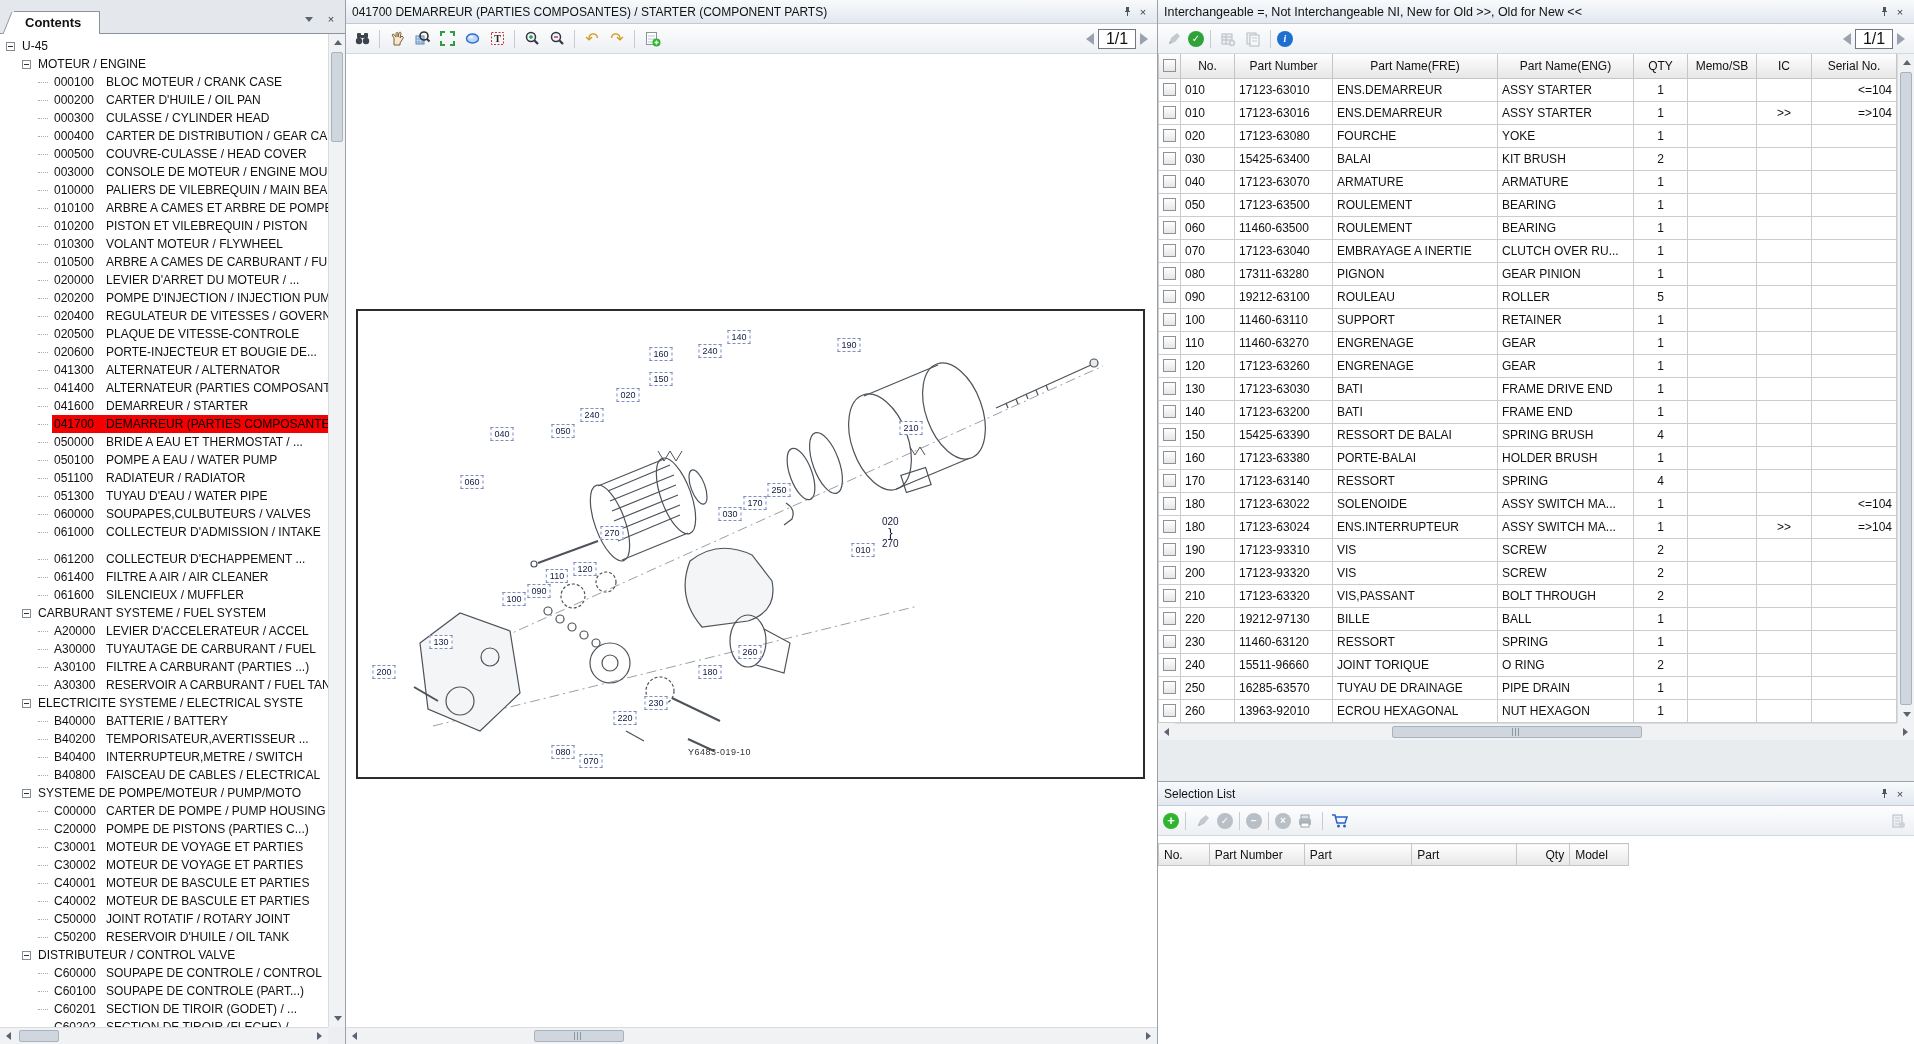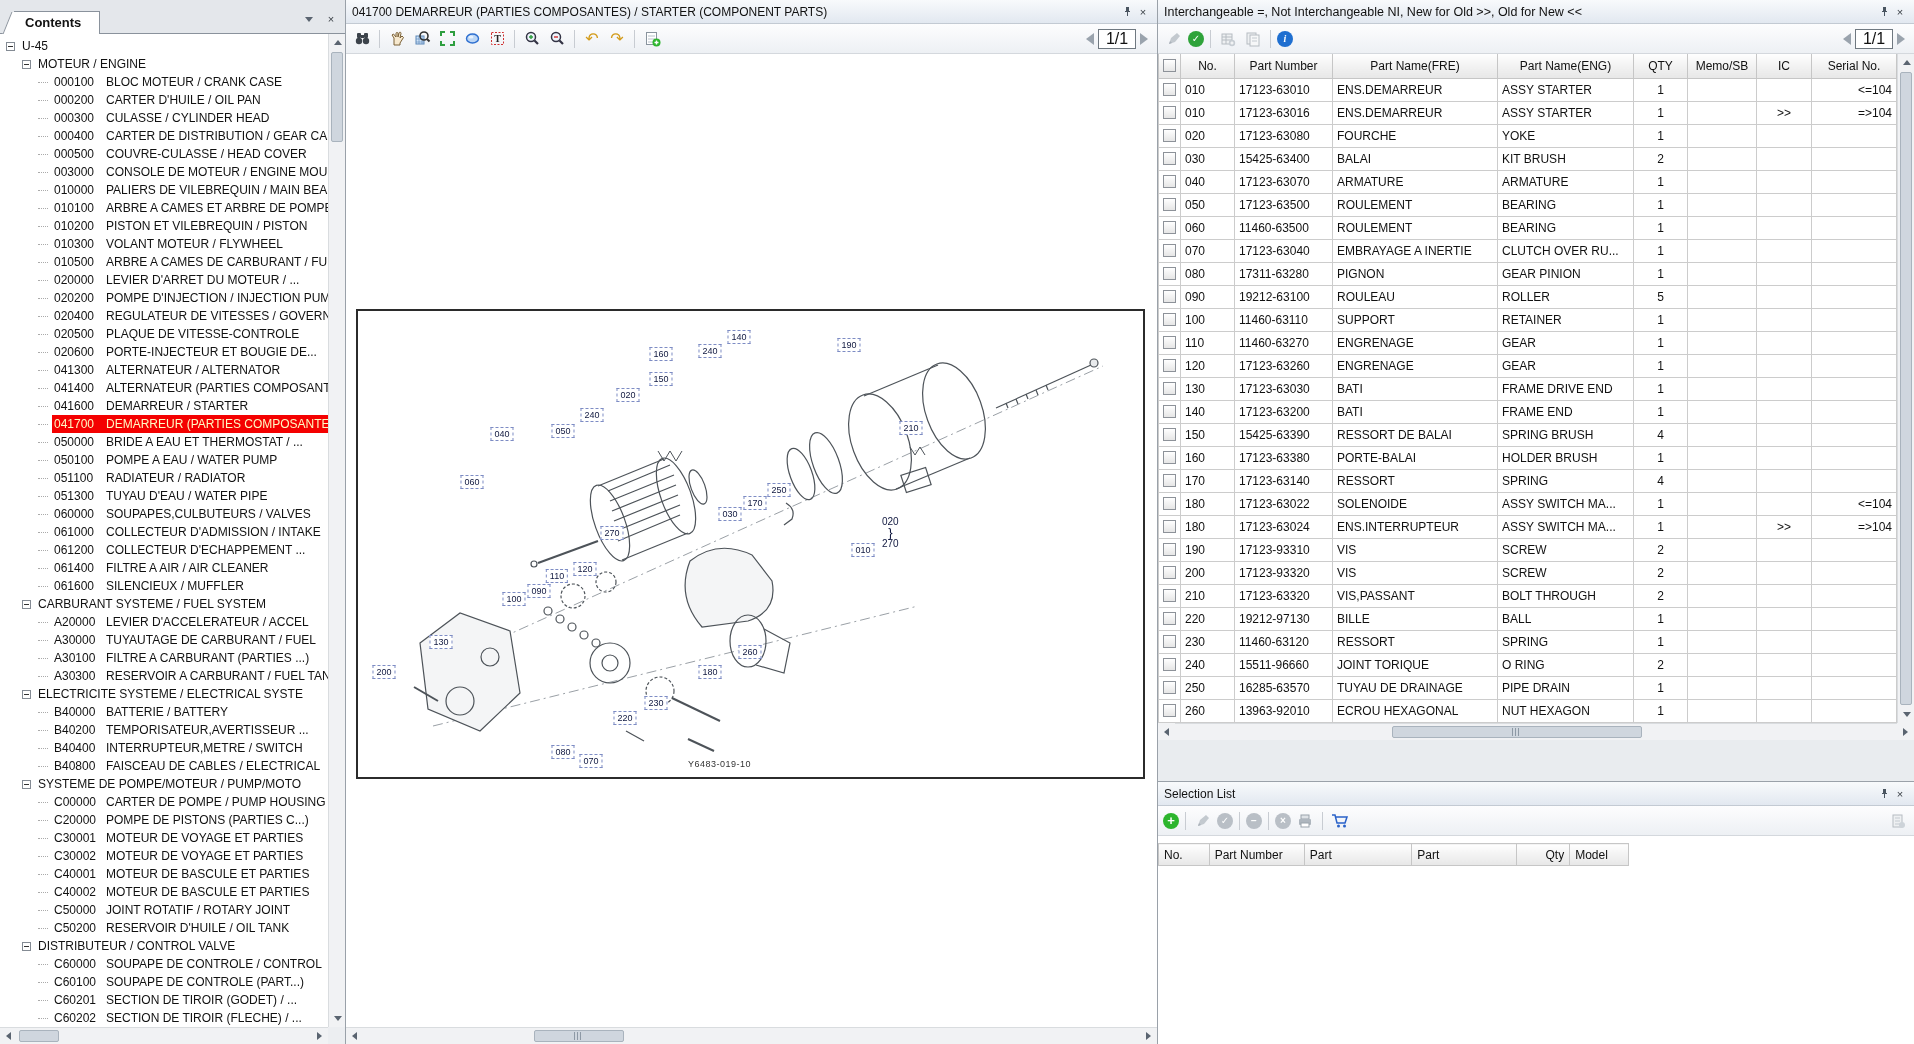--- a/index.html
+++ b/index.html
@@ -50,21 +50,21 @@
   .tab-controls { margin-left:auto; display:flex; align-items:center; gap:6px; padding:0 6px 6px 0; }
   .tree-wrap { position:relative; flex:1; background:#fff; overflow:hidden; }
   .tree-view { position:absolute; left:0; top:0; right:17px; bottom:17px; overflow:hidden; padding:3px 0 8px 2px; }
   .tree-row { height:18px; line-height:18px; white-space:nowrap; display:flex; align-items:center; cursor:default; }
   .expander { width:9px; height:9px; flex:none; border:1px solid #848b94; background:#fff; margin-right:5px;
     position:relative; }
   .expander::after { content:''; position:absolute; left:1px; right:1px; top:3px; height:1px; background:#333; }
   .tree-stub { width:10px; height:0; flex:none; border-bottom:1px dotted #aaa; margin-right:4px; }
   .tree-code { width:52px; flex:none; }
   .tree-hl { display:flex; white-space:nowrap; padding:0 2px; }
-  .tree-row.selected .tree-hl { background:#f40000; color:#fef9c3; }
+  .tree-row.selected .tree-hl { background:#f40000; color:#000000; }
   .lp-sbv { top:0; right:0; bottom:17px; }
   .lp-sbh { left:0; right:17px; bottom:0; }
   .sb-corner { position:absolute; right:0; bottom:0; width:17px; height:17px; background:#eceef1; }
 
   
   .mid-panel { flex:1; display:flex; flex-direction:column; background:#fff; border-right:1px solid #9aa1a9; min-width:0; }
   .mid-title { font-size:12px; }
   .canvas { position:relative; flex:1; background:#fff; overflow:hidden; }
   .fig-frame { position:absolute; left:10px; top:255px; width:789px; height:470px;
     border:2px solid #2b2b2b; background:#fff; }
@@ -310,21 +310,21 @@
               <span>SOUPAPES,CULBUTEURS / VALVES</span>
             </span>
           </div>
           <div class="tree-row" style="padding-left: 36px;">
             <span class="tree-stub"></span>
             <span class="tree-hl">
               <span class="tree-code">061000</span>
               <span>COLLECTEUR D'ADMISSION / INTAKE</span>
             </span>
           </div>
-          <div class="tree-row" style="padding-left: 36px;">
+          <div class="tree-row" style="padding-left: 36px; margin-top: 9px;">
             <span class="tree-stub"></span>
             <span class="tree-hl">
               <span class="tree-code">061200</span>
               <span>COLLECTEUR D'ECHAPPEMENT ...</span>
             </span>
           </div>
           <div class="tree-row" style="padding-left: 36px;">
             <span class="tree-stub"></span>
             <span class="tree-hl">
               <span class="tree-code">061400</span>
@@ -703,21 +703,21 @@
             <span class="callout" style="left: 298px; top: 392px;">230</span>
             <span class="callout" style="left: 267px; top: 407px;">220</span>
             <span class="callout" style="left: 205px; top: 441px;">080</span>
             <span class="callout" style="left: 233px; top: 450px;">070</span>
           </div>
         <div class="bracket" style="left:524px;top:205px;">
           <div>020</div>
           <div class="brace">}</div>
           <div>270</div>
         </div>
-        <div class="fig-code" style="left:330px;top:448px;">Y6483-019-10</div>
+        <div class="fig-code" style="left:330px;top:436px;">Y6483-019-10</div>
       </div>
     </div>
     <div class="sb-h mid-sbh">
       <div class="sb-btn">
           <span class="tri tri-left-s"></span>
         </div>
       <div class="sb-track-h">
           <div class="sb-thumb grip-v" style="top:2px;bottom:2px;left:22%;width:90px;"></div>
         </div>
       <div class="sb-btn">

